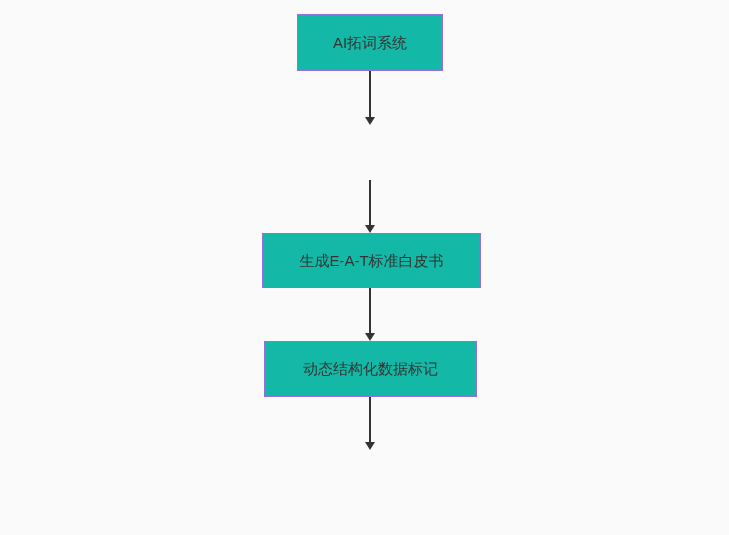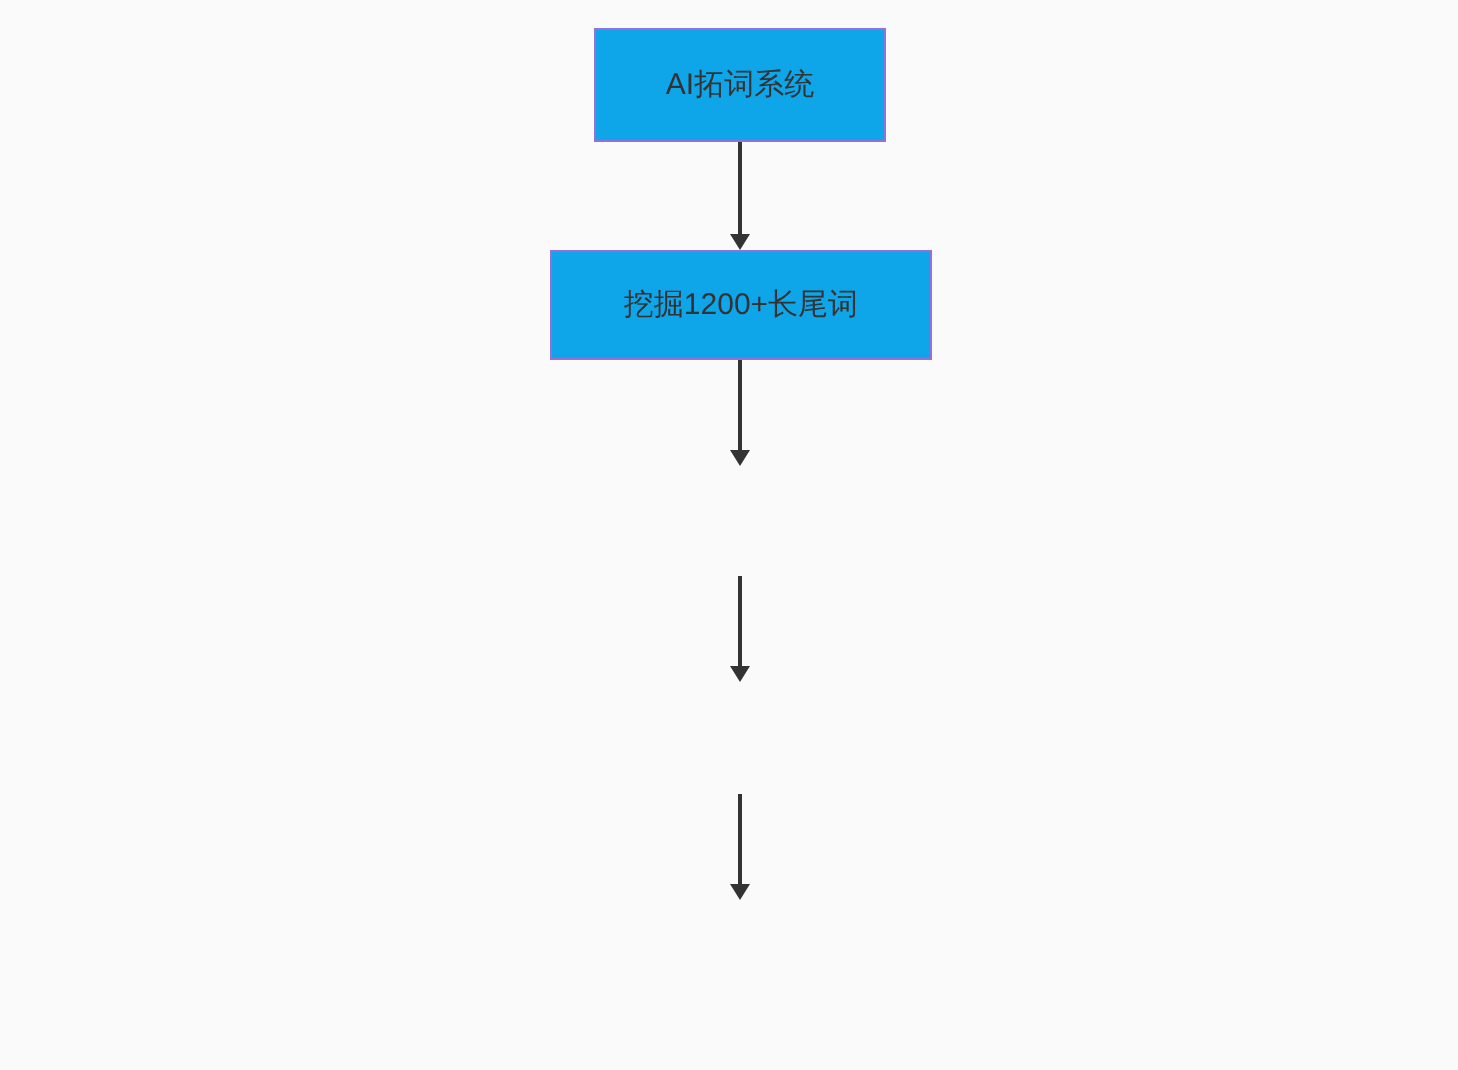--- a/index.html
+++ b/index.html
@@ -7,21 +7,21 @@
     position: relative;
     width: 729px;
     height: 535px;
     background: #fafafa;
     font-family: "Liberation Sans", "DejaVu Sans", sans-serif;
     overflow: hidden;
   }
   .node {
     position: absolute;
     box-sizing: border-box;
-    background: #0ea5e9;
+    background: #14b8a6;
     border: 1px solid #9370db;
     display: flex;
     align-items: center;
     justify-content: center;
     color: #333333;
     font-size: 15px;
     text-align: center;
     line-height: 1.2;
     white-space: nowrap;
   }
@@ -56,26 +56,29 @@
 <body>
 
 <div class="canvas">
 
   <div class="node n1">
     <span>AI拓词系统</span>
   </div>
 
   <div class="arrow a1"></div>
 
-  <div class="node n2">
-    <span>挖掘1200+长尾词</span>
-  </div>
 
   <div class="arrow a2"></div>
 
+  <div class="node n3">
+    <span>生成E-A-T标准白皮书</span>
+  </div>
 
   <div class="arrow a3"></div>
 
+  <div class="node n4">
+    <span>动态结构化数据标记</span>
+  </div>
 
   <div class="arrow a4"></div>
 
 
 </div>
 
 </body></html>

